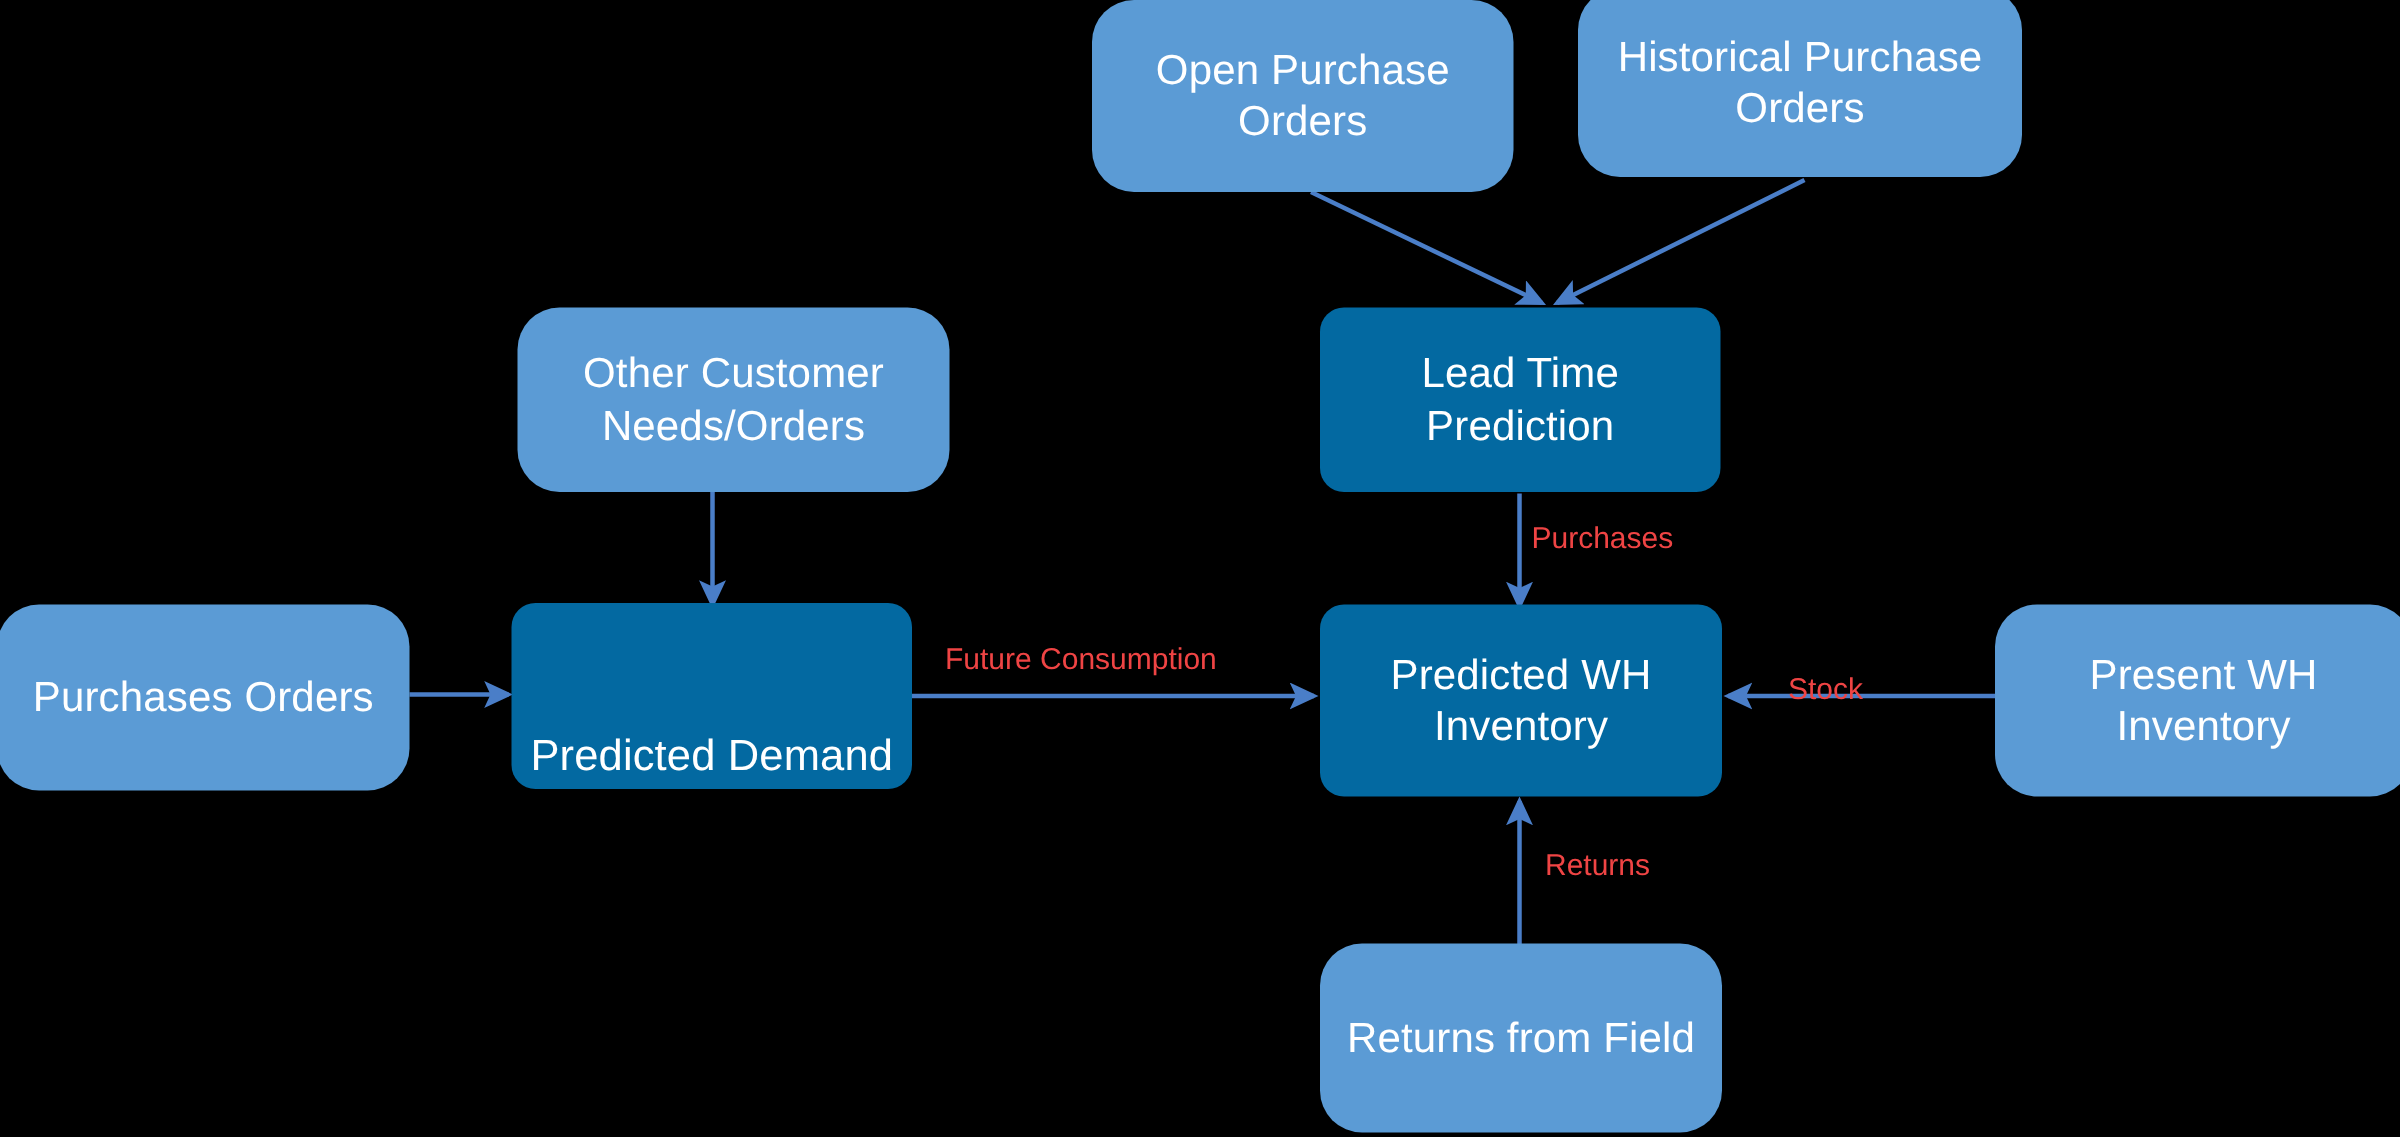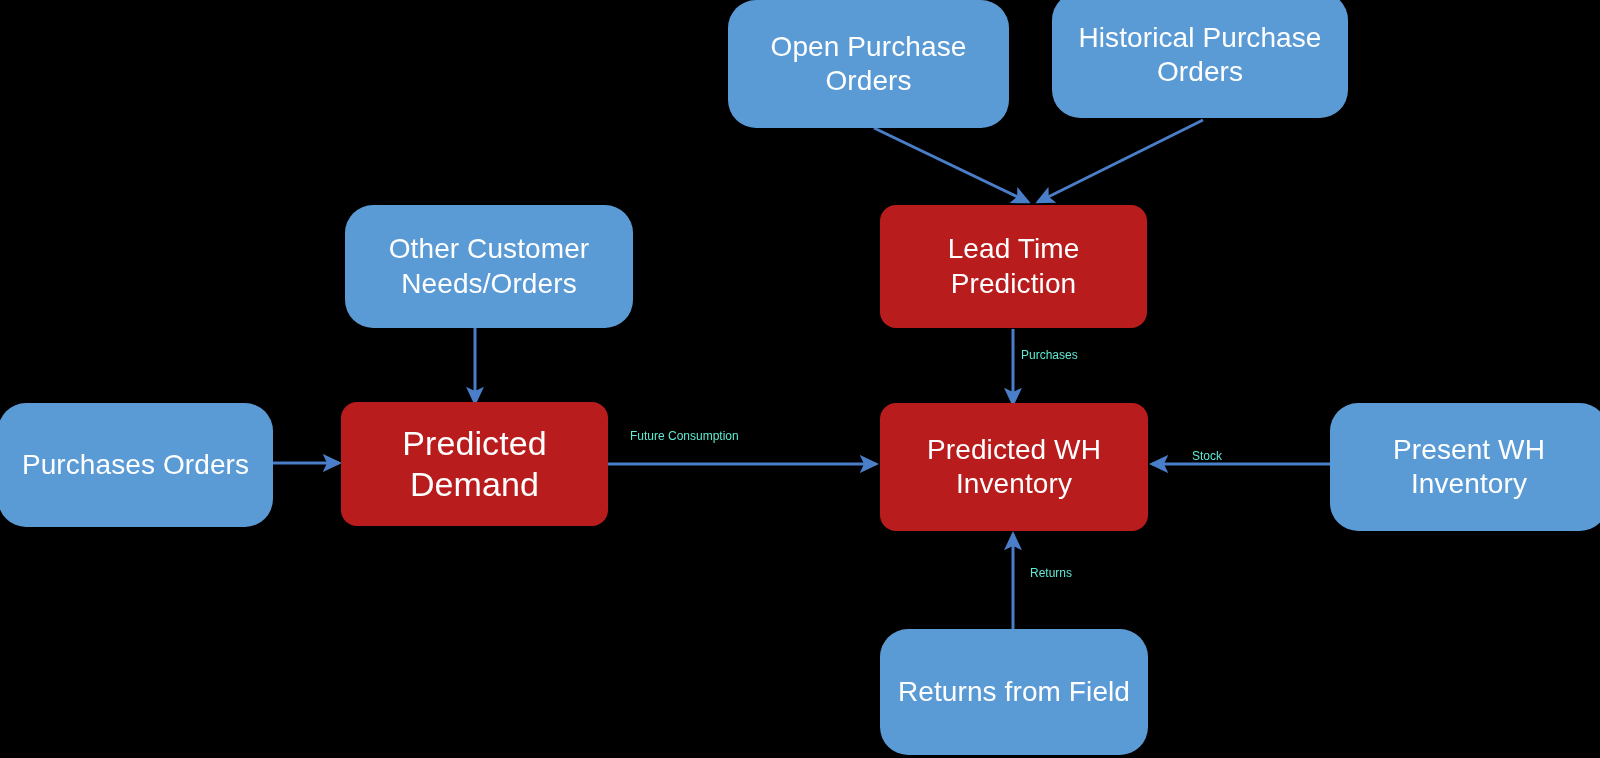--- a/index.html
+++ b/index.html
@@ -22,30 +22,30 @@
     justify-content: center;
     text-align: center;
     color: #ffffff;
     box-sizing: border-box;
     line-height: 1.22;
     letter-spacing: 0.1px;
     white-space: pre-line;
     padding: 4px 10px;
   }
   .node.blue  { background: #5B9BD5; }
-  .node.orange{ background: #b91c1c; }
+  .node.orange{ background: #0369a1; }
   .node.r-lg  { border-radius: 28px; }
   .node.r-md  { border-radius: 16px; }
 
   .node-label { display: block; width: 100%; }
 
   .edge-label {
     position: absolute;
-    color: #5eead4;
-    font-size: 12px;
+    color: #ef4444;
+    font-size: 20px;
     white-space: nowrap;
     line-height: 1;
   }
 
   #edges {
     position: absolute;
     left: 0; top: 0;
     width: 1600px;
     height: 758px;
     pointer-events: none;
@@ -97,21 +97,21 @@
 
   <div class="node orange r-md" style="left:880px; top:205px; width:267px; height:123px; font-size:28px;">
     <span class="node-label">Lead Time
 Prediction</span>
   </div>
 
   <div class="node blue r-lg" style="left:-2px; top:403px; width:275px; height:124px; font-size:28px;">
     <span class="node-label">Purchases Orders</span>
   </div>
 
-  <div class="node orange r-md" style="left:341px; top:402px; width:267px; height:124px; font-size:34px;">
+  <div class="node orange r-md" style="left:341px; top:402px; width:267px; height:124px; font-size:29px;align-items:flex-end;">
     <span class="node-label">Predicted Demand</span>
   </div>
 
   <div class="node orange r-md" style="left:880px; top:403px; width:268px; height:128px; font-size:28px;justify-content:center;">
     <span class="node-label">Predicted WH
 Inventory</span>
   </div>
 
   <div class="node blue r-lg" style="left:1330px; top:403px; width:278px; height:128px; font-size:28px;">
     <span class="node-label">Present WH

